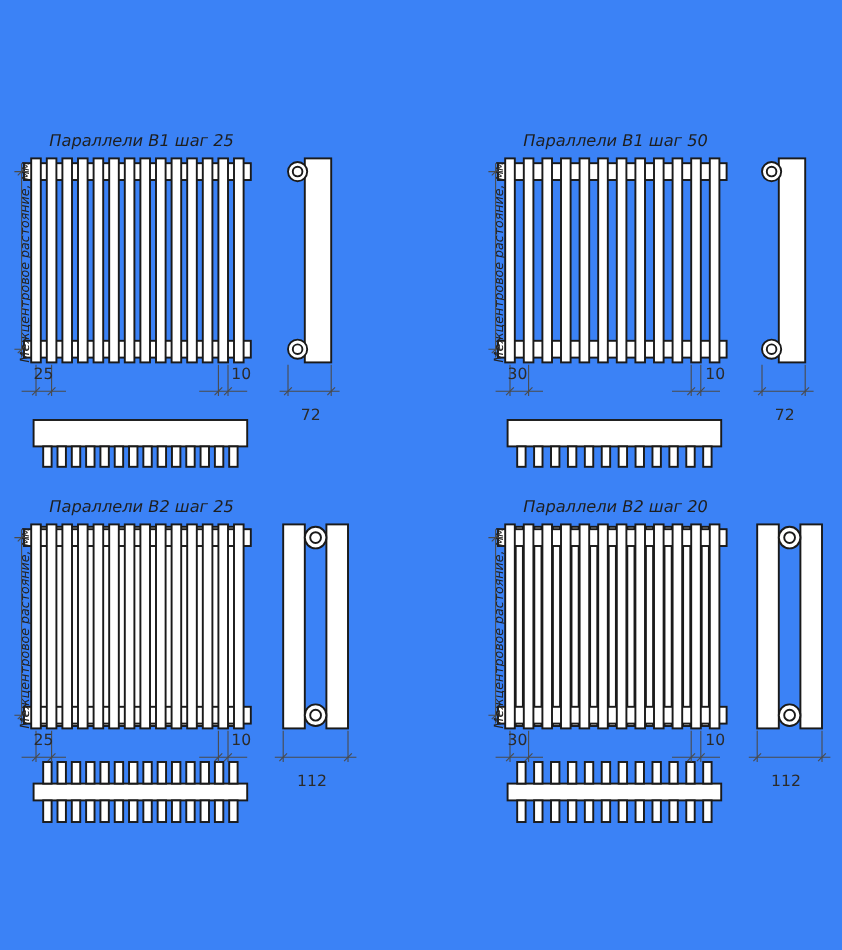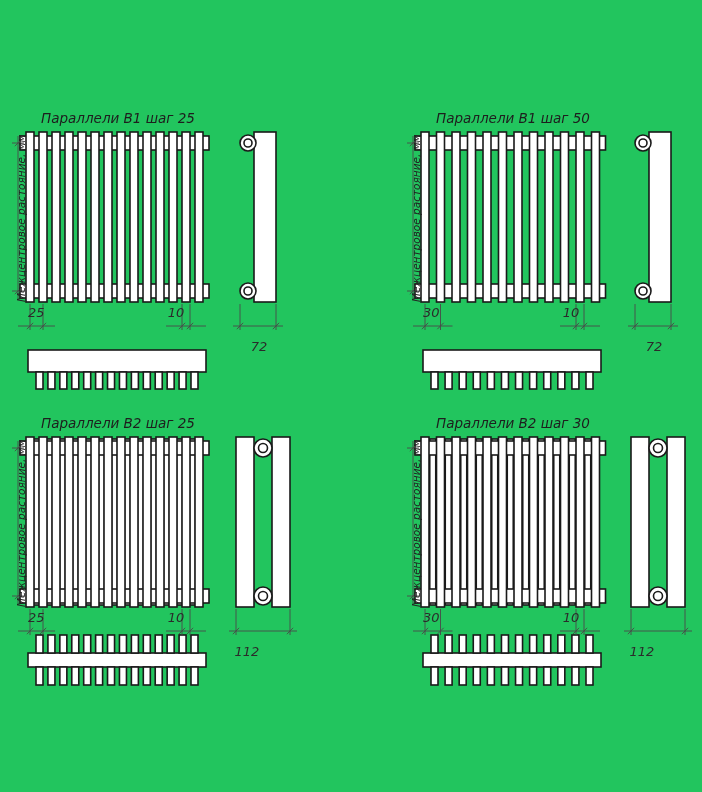--- a/index.html
+++ b/index.html
@@ -1,41 +1,41 @@
 <!DOCTYPE html>
 <html style="--line: #1a1a1a; --dim: #4a4a4a;"><head>
 <meta charset="utf-8">
 <style>
   html,body{margin:0;padding:0;background:#ffffff;}
   #canvas{
-    position:relative;width:702px;height:792px;background:#22c55e;overflow:hidden;
+    position:relative;width:702px;height:792px;background:#3b82f6;overflow:hidden;
     font-family:"DejaVu Sans",sans-serif;
   }
   .quadrant{position:absolute;width:310px;height:300px;}
   #q0{left:2px;top:100px}
   #q1{left:397px;top:100px}
   #q2{left:2px;top:405px}
   #q3{left:397px;top:405px}
   svg.drawing{position:absolute;left:0;top:0;display:block;}
   svg .main{fill:#ffffff;stroke:var(--line,#1a1a1a);stroke-width:1.6px;}
   svg .dimline{stroke:var(--dim,#4a4a4a);stroke-width:0.9px;fill:none;}
   .qtitle{
     position:absolute;left:0;top:10px;width:232px;text-align:center;
     font-style:italic;font-size:13.5px;color:#1e1e1e;white-space:nowrap;
   }
   .axis-label{
     position:absolute;left:0;top:0;width:172px;height:14px;
     transform:translate(13px,202px) rotate(-90deg);transform-origin:0 0;
     font-style:italic;font-size:10.5px;color:#222;white-space:nowrap;
   }
-  .dim{position:absolute;top:205px;font-style:italic;font-size:13px;color:#2b2b2b;}
+  .dim{position:absolute;top:205px;font-size:13px;color:#2b2b2b;}
   .dim-pitch{left:26px;width:34px;text-align:left;}
-  .dim-tube{left:159px;width:30px;text-align:center;}
+  .dim-tube{left:184px;width:30px;text-align:center;}
   .dim-depth{left:236px;width:42px;text-align:center;margin-top:34px;}
-  .q-b2 .dim-depth{left:219px;width:52px;}
+  .q-b2 .dim-depth{left:232px;width:52px;}
 </style>
 </head>
 <body>
 
 <div id="canvas">
 
   <div class="quadrant" id="q0">
     <svg class="drawing" width="310" height="300">
         <g>
           <rect x="18" y="36" width="189" height="14" class="main"></rect>
@@ -345,20 +345,20 @@
           <line x1="163" y1="226" x2="203" y2="226" class="dimline"></line>
           <line x1="175.8" y1="229.2" x2="182.2" y2="222.8" class="dimline"></line>
           <line x1="183.8" y1="229.2" x2="190.2" y2="222.8" class="dimline"></line>
           <line x1="234" y1="204" x2="234" y2="230" class="dimline"></line>
           <line x1="288" y1="204" x2="288" y2="230" class="dimline"></line>
           <line x1="227" y1="226" x2="295" y2="226" class="dimline"></line>
           <line x1="230.8" y1="229.2" x2="237.2" y2="222.8" class="dimline"></line>
           <line x1="284.8" y1="229.2" x2="291.2" y2="222.8" class="dimline"></line>
         </g>
       </svg>
-    <div class="qtitle">Параллели В2 шаг 30</div>
+    <div class="qtitle">Параллели В2 шаг 20</div>
     <div class="axis-label">Межцентровое растояние, мм</div>
     <div class="dim dim-pitch">30</div>
     <div class="dim dim-tube">10</div>
     <div class="dim dim-depth">112</div>
   </div>
 
 </div>
 
 </body></html>

